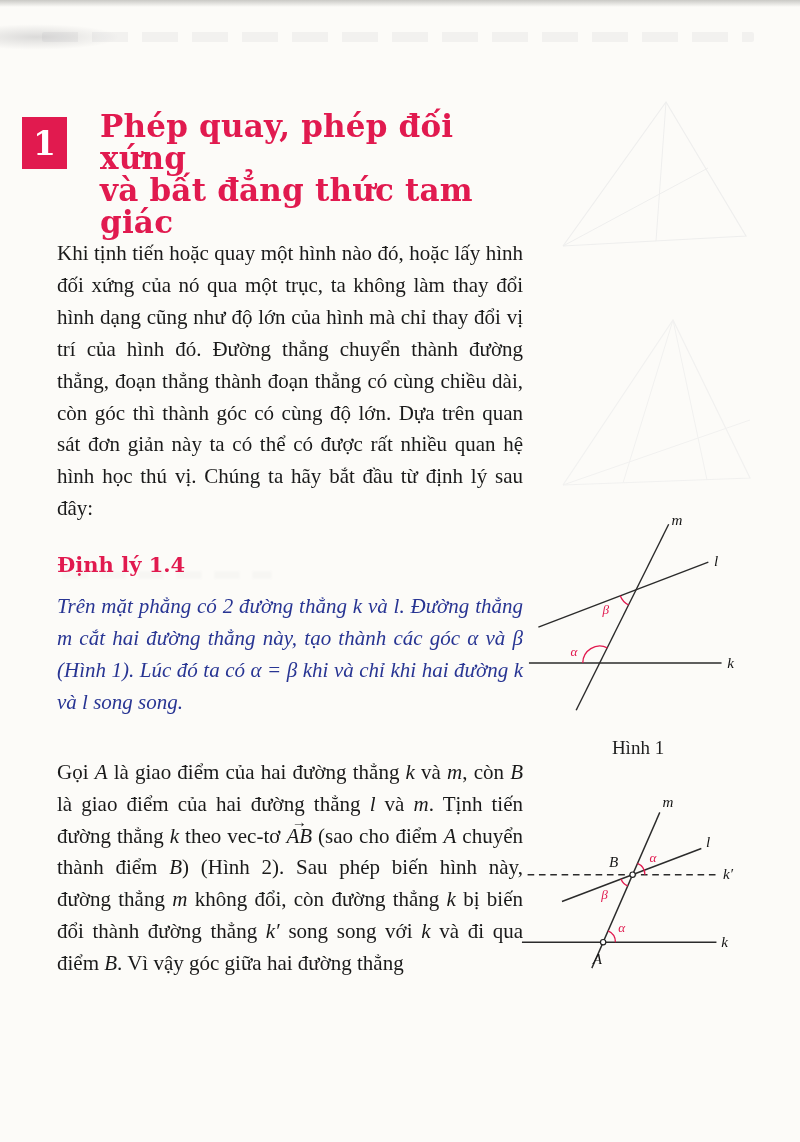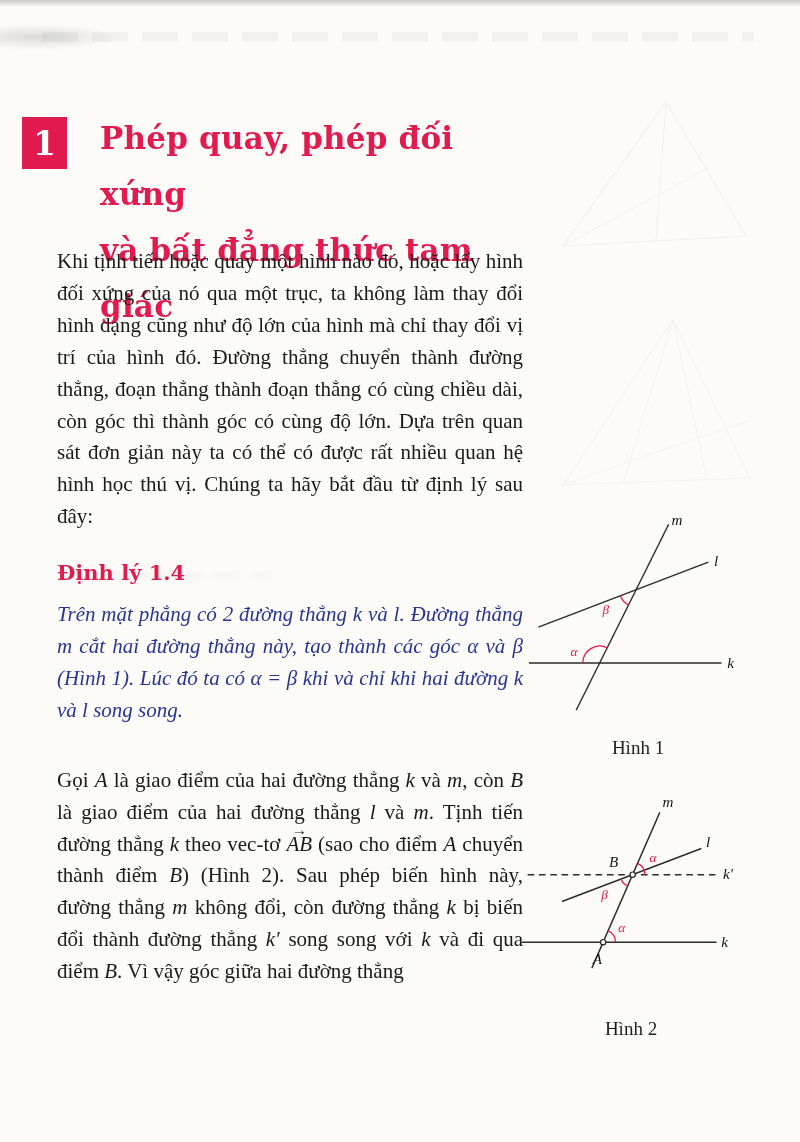--- a/index.html
+++ b/index.html
@@ -38,27 +38,27 @@
   .ghost-svg.g2{opacity:.055;}
 
   .chapter-num{
     position:absolute;left:22px;top:117px;width:45px;height:52px;
     background:var(--accent);color:#fff;
     font-family:"DejaVu Serif",serif;font-weight:700;font-size:33px;
     display:flex;align-items:center;justify-content:center;
   }
   .title{
     position:absolute;left:100px;top:110px;width:440px;margin:0;
-    font-family:"DejaVu Serif",serif;font-weight:700;font-size:31px;line-height:56px;
+    font-family:"DejaVu Serif",serif;font-weight:700;font-size:31px;line-height:32px;
     color:var(--accent);letter-spacing:.2px;
   }
   .title span{display:block;}
 
   .col{
-    position:absolute;left:57px;top:246px;width:466px;
+    position:absolute;left:57px;top:238px;width:466px;
     font-size:21px;line-height:1.52;text-align:justify;color:var(--ink);
   }
   .col p{margin:0;}
   .intro{margin-bottom:24px !important;}
   .red-heading{
     margin:0 0 10px 0;
     font-family:"DejaVu Serif",serif;font-weight:700;font-size:21px;
     color:var(--accent);text-align:left;
   }
   .theorem{
@@ -163,16 +163,15 @@
       <text class="fig-label" x="151" y="15">m</text>
       <text class="fig-label" x="197" y="57">l</text>
       <text class="fig-label" x="215" y="91">k′</text>
       <text class="fig-label" x="213" y="163">k</text>
       <text class="fig-label" x="104" y="78" text-anchor="end">B</text>
       <text class="fig-label" x="82" y="181" text-anchor="middle">A</text>
       <text class="fig-greek" x="137" y="73">α</text>
       <text class="fig-greek" x="93" y="112" text-anchor="end">β</text>
       <text class="fig-greek" x="104" y="147">α</text>
     </svg>
-    <figcaption>Hình 2</figcaption>
   </figure>
 
 </div>
 
 </body></html>

